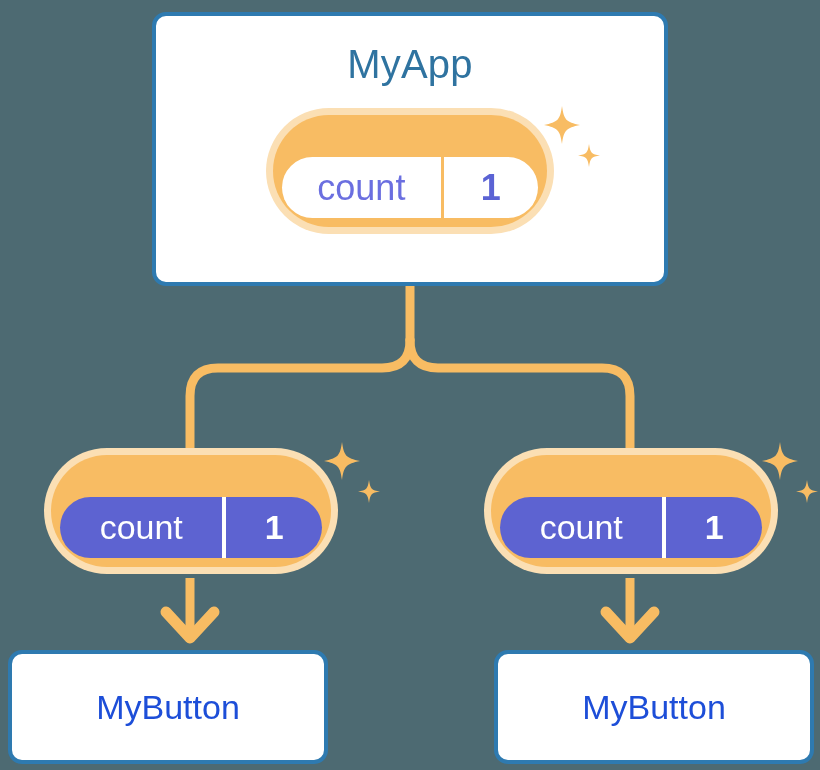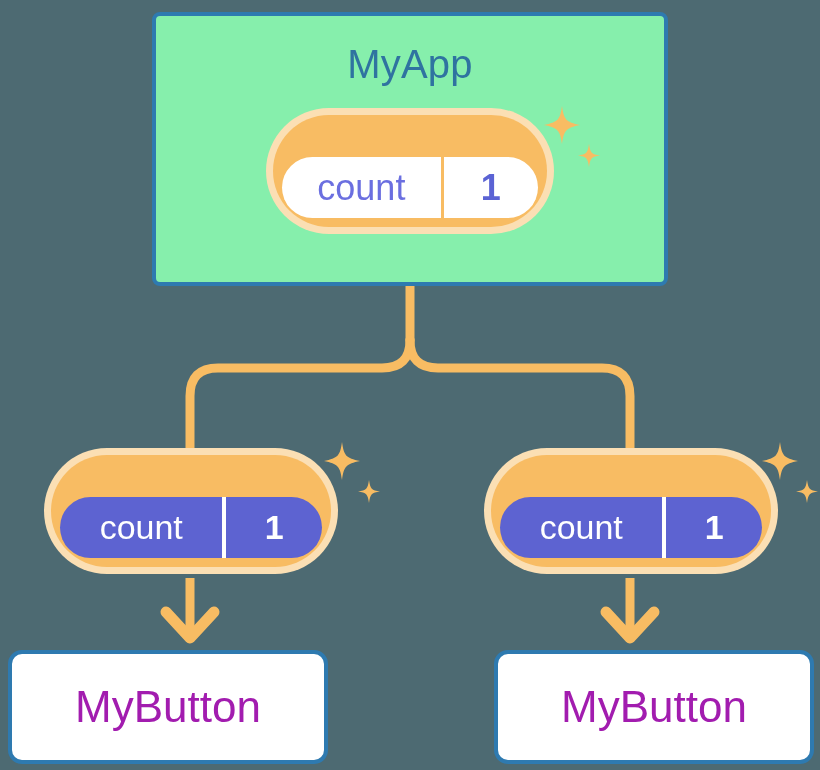--- a/index.html
+++ b/index.html
@@ -34,23 +34,23 @@
     pointer-events: none;
   }
 
   
   .app-card {
     position: absolute;
     left: 152px;
     top: 12px;
     width: 516px;
     height: 274px;
-    background: #86efac;
+    background: #ffffff;
     border: 4px solid #2e7ab0;
-    border-radius: 8px;
+    border-radius: 14px;
     z-index: 2;
   }
 
   .app-title {
     position: absolute;
     top: 26px;
     left: 0;
     width: 100%;
     text-align: center;
     font-size: 40px;
@@ -154,23 +154,23 @@
     position: absolute;
     z-index: 2;
     background: #ffffff;
     border: 4px solid #2e7ab0;
     border-radius: 14px;
     display: flex;
     align-items: center;
     justify-content: center;
   }
   .btn-box .btn-label {
-    font-size: 44px;
+    font-size: 34px;
     font-weight: 500;
-    color: #a21caf;
+    color: #1d4ed8;
   }
   #btn-left  { left: 8px;   top: 650px; width: 320px; height: 114px; }
   #btn-right { left: 494px; top: 650px; width: 320px; height: 114px; }
 </style>
 </head>
 <body>
 
 <div id="stage">
 
   <svg id="connectors" viewBox="0 0 820 770" xmlns="http://www.w3.org/2000/svg">

